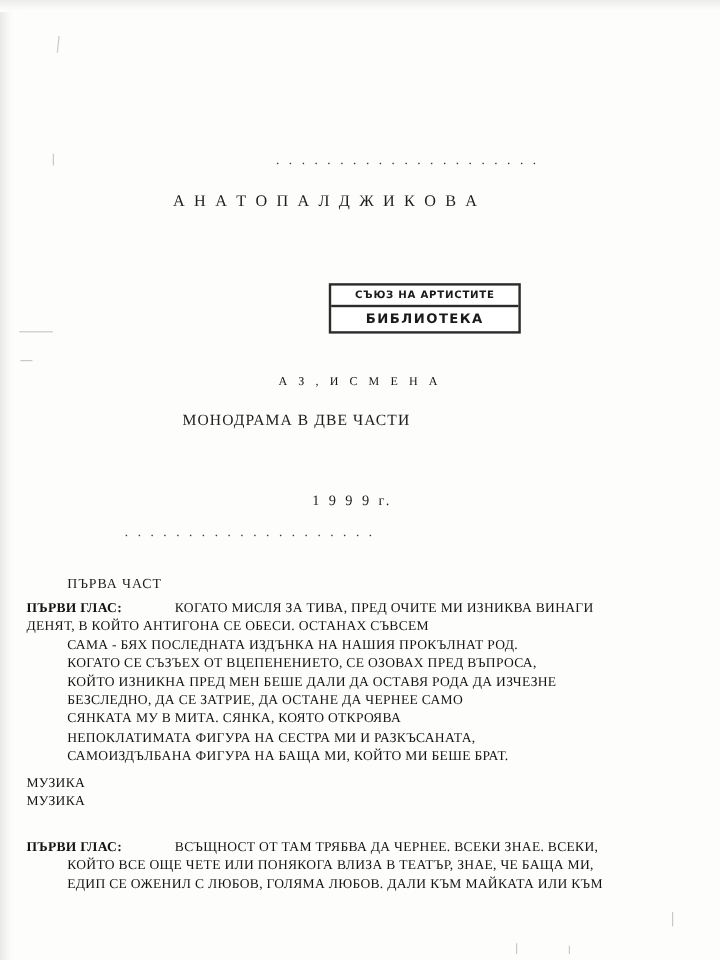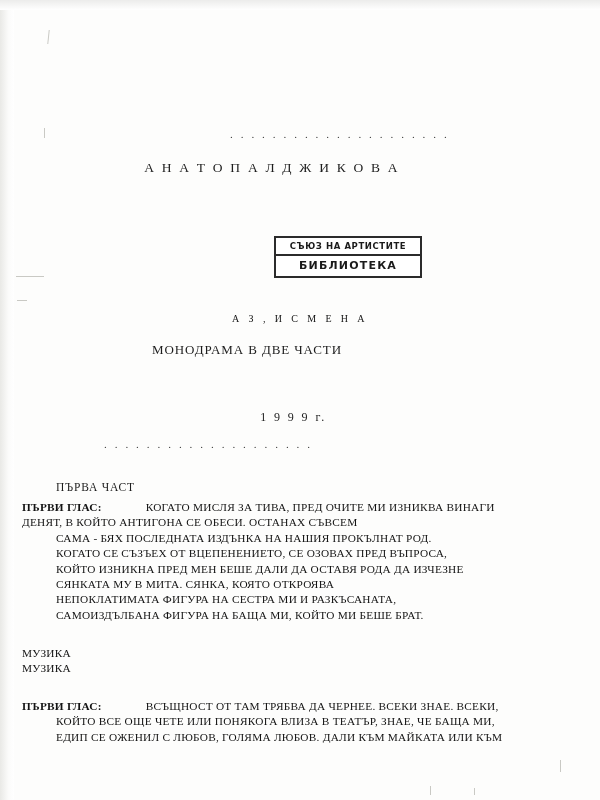--- a/index.html
+++ b/index.html
@@ -61,21 +61,21 @@
     letter-spacing: 2.2px;
     color: #1d1d1d;
     font-family: "Liberation Serif", serif;
   }
 
   
   .stamp {
     position: absolute;
     left: 274px;
     top: 236px;
-    width: 148px;
+    width: 160px;
     height: 42px;
     border: 2px solid #2b2b2b;
     background: #ffffff;
     box-sizing: border-box;
     padding: 2px 0 0 0;
   }
   .stamp .line1 {
     text-align: center;
     font-family: "DejaVu Sans", sans-serif;
     font-size: 8.5px;
@@ -190,20 +190,21 @@
   <div class="dots-line dots-bottom">. . . . . . . . . . . . . . . . . . . .</div>
 
   <div class="part-head">ПЪРВА ЧАСТ</div>
 
   <div class="block b1">
     <span class="l-flush"><span class="speaker">ПЪРВИ ГЛАС:</span><span style="padding-left:44px">КОГАТО МИСЛЯ ЗА ТИВА, ПРЕД ОЧИТЕ МИ ИЗНИКВА ВИНАГИ</span></span>
     <span class="l-flush">ДЕНЯТ, В КОЙТО АНТИГОНА СЕ ОБЕСИ. ОСТАНАХ СЪВСЕМ</span>
     <span class="l-indent">САМА - БЯХ ПОСЛЕДНАТА ИЗДЪНКА НА НАШИЯ ПРОКЪЛНАТ РОД.</span>
     <span class="l-indent">КОГАТО СЕ СЪЗЪЕХ ОТ ВЦЕПЕНЕНИЕТО, СЕ ОЗОВАХ ПРЕД ВЪПРОСА,</span>
     <span class="l-indent">КОЙТО ИЗНИКНА ПРЕД МЕН БЕШЕ ДАЛИ ДА ОСТАВЯ РОДА ДА ИЗЧЕЗНЕ</span>
+    <span class="l-indent">БЕЗСЛЕДНО, ДА СЕ ЗАТРИЕ, ДА ОСТАНЕ ДА ЧЕРНЕЕ САМО</span>
     <span class="l-indent">СЯНКАТА МУ В МИТА. СЯНКА, КОЯТО ОТКРОЯВА</span>
     <span class="l-indent">НЕПОКЛАТИМАТА ФИГУРА НА СЕСТРА МИ И РАЗКЪСАНАТА,</span>
     <span class="l-indent">САМОИЗДЪЛБАНА ФИГУРА НА БАЩА МИ, КОЙТО МИ БЕШЕ БРАТ.</span>
   </div>
 
   <div class="block b2">
     <span class="l">МУЗИКА</span>
     <span class="l">МУЗИКА</span>
   </div>
 

